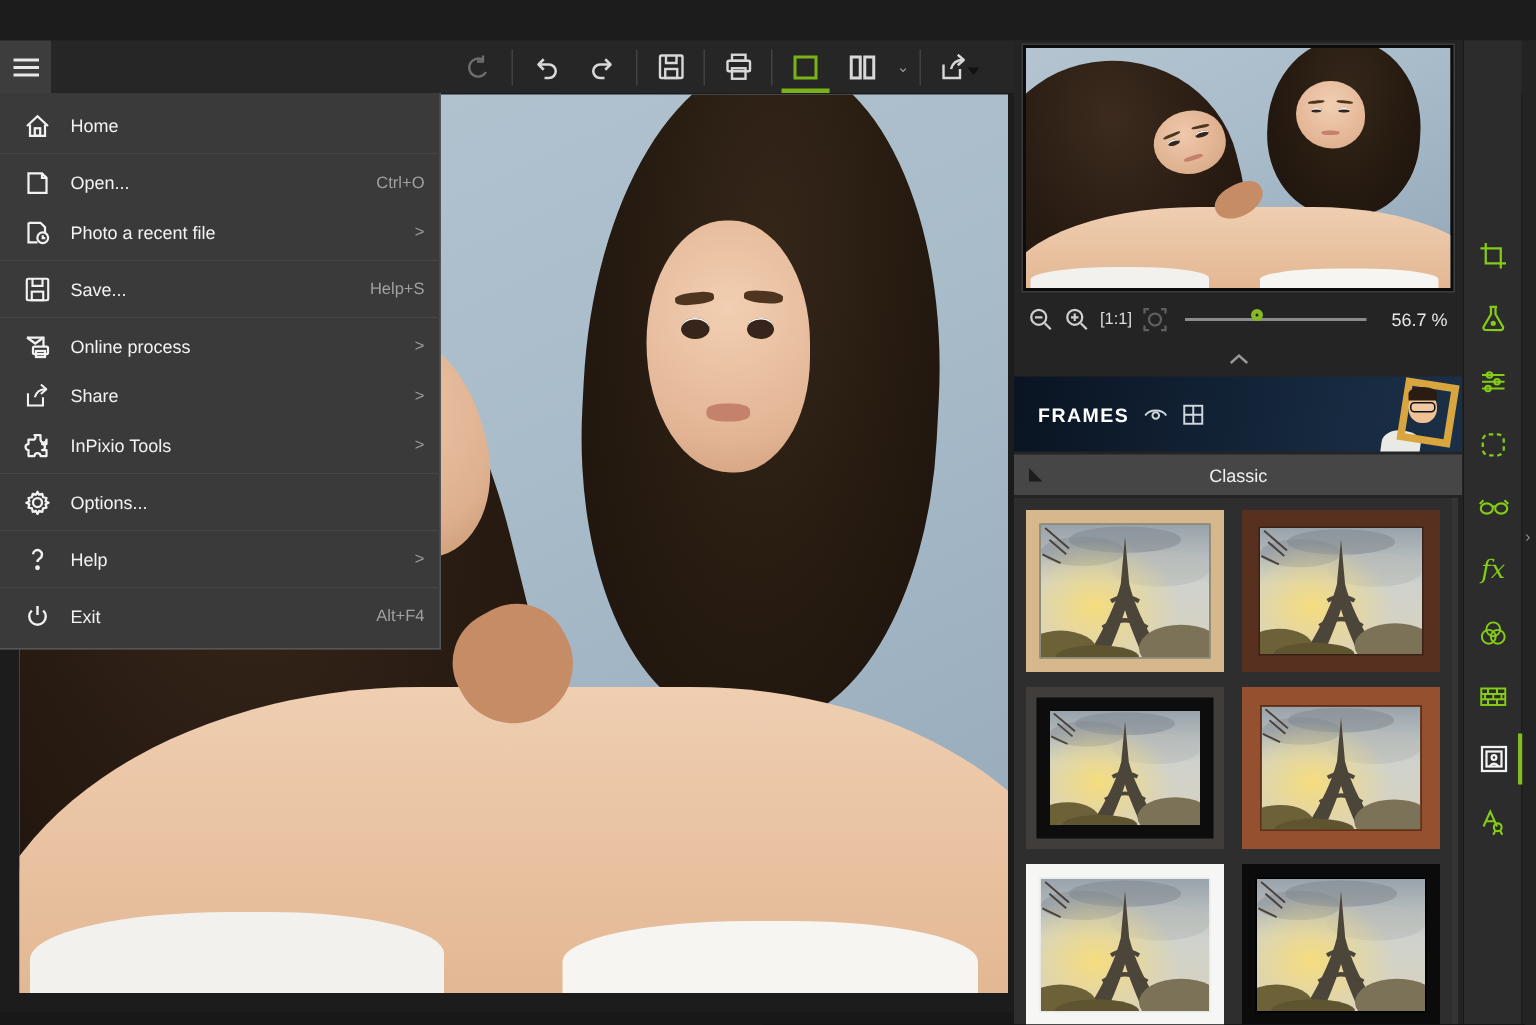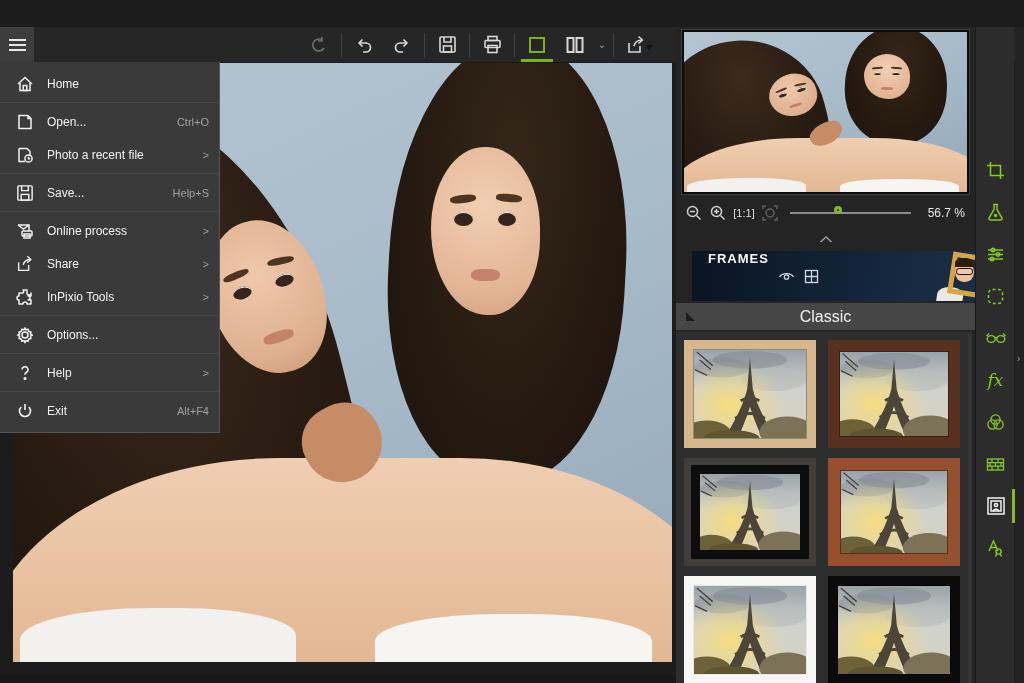--- a/index.html
+++ b/index.html
@@ -51,21 +51,21 @@
   .e1{left:21%;top:39%;} .e2{left:61%;top:39%;}
   .ps-shoulders{position:absolute;left:-5%;bottom:-14%;width:114%;height:48%;
     background:linear-gradient(180deg,#efceb1 0%,#e5bb98 60%,#dcae89 100%);
     border-radius:40% 36% 0 0 / 72% 64% 0 0;}
   .ps-hand{position:absolute;left:44%;top:57%;width:12%;height:13%;background:#c68c66;border-radius:45% 45% 50% 50%;transform:rotate(-28deg);}
   .ps-ltop{position:absolute;left:1%;bottom:-2%;width:42%;height:11%;background:#f3f1ee;border-radius:48% 42% 0 0;}
   .ps-rtop{position:absolute;left:55%;bottom:-2%;width:42%;height:10%;background:#f7f5f2;border-radius:45% 45% 0 0;}
   .canvas-bottom{position:absolute;left:0;bottom:0;width:100%;height:8px;background:#181818;}
 
   
-  .menu{position:absolute;left:0;top:62px;width:220px;background:#3a3a3a;border-right:1px solid #565656;
+  .menu{position:absolute;left:0;top:62px;width:294px;background:#3a3a3a;border-right:1px solid #565656;
     border-bottom:1px solid #565656;padding:5px 0;z-index:30;}
   .menu-item{display:flex;align-items:center;height:33px;padding:0 10px 0 12px;cursor:pointer;color:#f2f2f2;}
   .mi-icon{width:26px;height:24px;display:flex;align-items:center;justify-content:center;color:#f2f2f2;flex:0 0 26px;margin-right:9px;}
   .mi-label{font-size:12px;flex:1 1 auto;white-space:nowrap;}
   .mi-shortcut{font-size:11px;color:#a0a0a0;margin-left:8px;white-space:nowrap;}
   .mi-sub{color:#9a9a9a;font-size:11px;margin-left:8px;}
   .menu-sep{height:1px;background:#2b2b2b;border-bottom:1px solid #454545;margin:2px 0;}
 
   
   .rpanel{position:absolute;left:676px;top:27px;width:299px;height:656px;background:#242424;}
@@ -74,35 +74,35 @@
   .z-btn{width:24px;height:24px;border:0;background:none;color:#cfcfcf;display:flex;align-items:center;justify-content:center;cursor:pointer;padding:0;}
   .z-btn.dim{color:#5f5f5f;}
   .z-one{font-size:11px;color:#dedede;width:28px;}
   .slider{position:relative;flex:1 1 auto;height:24px;margin:0 8px;cursor:pointer;}
   .slider .track{position:absolute;left:0;right:0;top:11px;height:2px;background:#8b8b8b;}
   .slider .handle{position:absolute;top:5px;left:36%;width:8px;height:8px;border:3px solid #86ba22;border-radius:50%;background:#242424;}
   .zoom-val{font-size:12px;color:#e6e6e6;width:46px;text-align:right;margin-right:4px;}
   .collapse-chev{position:absolute;left:0;top:203px;width:299px;height:18px;border:0;background:none;color:#9a9a9a;cursor:pointer;
     display:flex;align-items:center;justify-content:center;font-size:11px;}
 
-  .frames-header{position:absolute;left:16px;top:224px;width:299px;height:50px;overflow:hidden;
+  .frames-header{position:absolute;left:0;top:224px;width:299px;height:50px;overflow:hidden;
     background:linear-gradient(100deg,#0a1422 0%,#122串档540 0%);background:linear-gradient(100deg,#0a1422 0%,#16293f 70%,#1b3048 100%);
-    display:flex;}
+    display:flex;align-items:center;}
   .frames-title{color:#fff;font-size:13px;letter-spacing:1px;margin-left:16px;font-weight:bold;}
   .fh-icon{color:#cfd6de;margin-left:9px;display:flex;align-items:center;}
   .promo{position:absolute;right:0;top:0;width:70px;height:50px;}
   .promo-frame{position:absolute;right:5px;top:3px;width:36px;height:42px;border:5px solid #d9a53f;transform:rotate(9deg);}
   .promo-face{position:absolute;right:17px;top:10px;width:19px;height:21px;background:#eec094;border-radius:50% 50% 46% 46%;}
   .promo-face::before{content:"";position:absolute;left:0;top:-3px;width:100%;height:9px;background:#2a1c12;border-radius:50% 50% 0 0;}
   .promo-face::after{content:"";position:absolute;left:1px;top:7px;width:15px;height:5px;border:1px solid #101010;border-radius:3px;background:rgba(255,255,255,.15);}
   .promo-shirt{position:absolute;right:28px;bottom:-4px;width:26px;height:18px;background:#e9e9e6;border-radius:50% 40% 0 0;transform:rotate(8deg);}
 
   .cat-bar{position:absolute;left:0;top:276px;width:299px;height:27px;background:#464646;display:flex;align-items:center;cursor:pointer;}
   .cat-tri{width:0;height:0;border-left:9px solid transparent;border-bottom:9px solid #1d1d1d;margin-left:10px;transform:rotate(90deg);}
-  .cat-label{flex:1;text-align:center;color:#f0f0f0;font-size:16px;margin-right:19px;}
+  .cat-label{flex:1;text-align:center;color:#f0f0f0;font-size:12px;margin-right:19px;}
 
   .frames-grid{position:absolute;left:0;top:305px;width:292px;height:351px;background:#2e2e2e;overflow:hidden;
     display:grid;grid-template-columns:1fr 1fr;gap:6px;padding:6px 5px;}
   .frame-cell{width:100%;height:112px;display:flex;align-items:center;justify-content:center;cursor:pointer;}
   .frame{width:132px;height:108px;display:block;}
   .f-lightwood{border:9px solid #d7b88c;outline:1px solid #8c8c7a;outline-offset:-10px;background:#6e6e5e;padding:1px;}
   .f-walnut{border:11px solid #57301f;background:#3a2015;padding:1px;}
   .f-blackmat{border:7px solid #403d3a;background:#0d0d0d;padding:9px;}
   .f-redwood{border:12px solid #94502f;outline:1px solid #5e3018;outline-offset:-13px;background:#6e3a22;padding:1px;}
   .f-white{border:9px solid #f6f6f4;background:#e8e8e6;padding:1px;}

